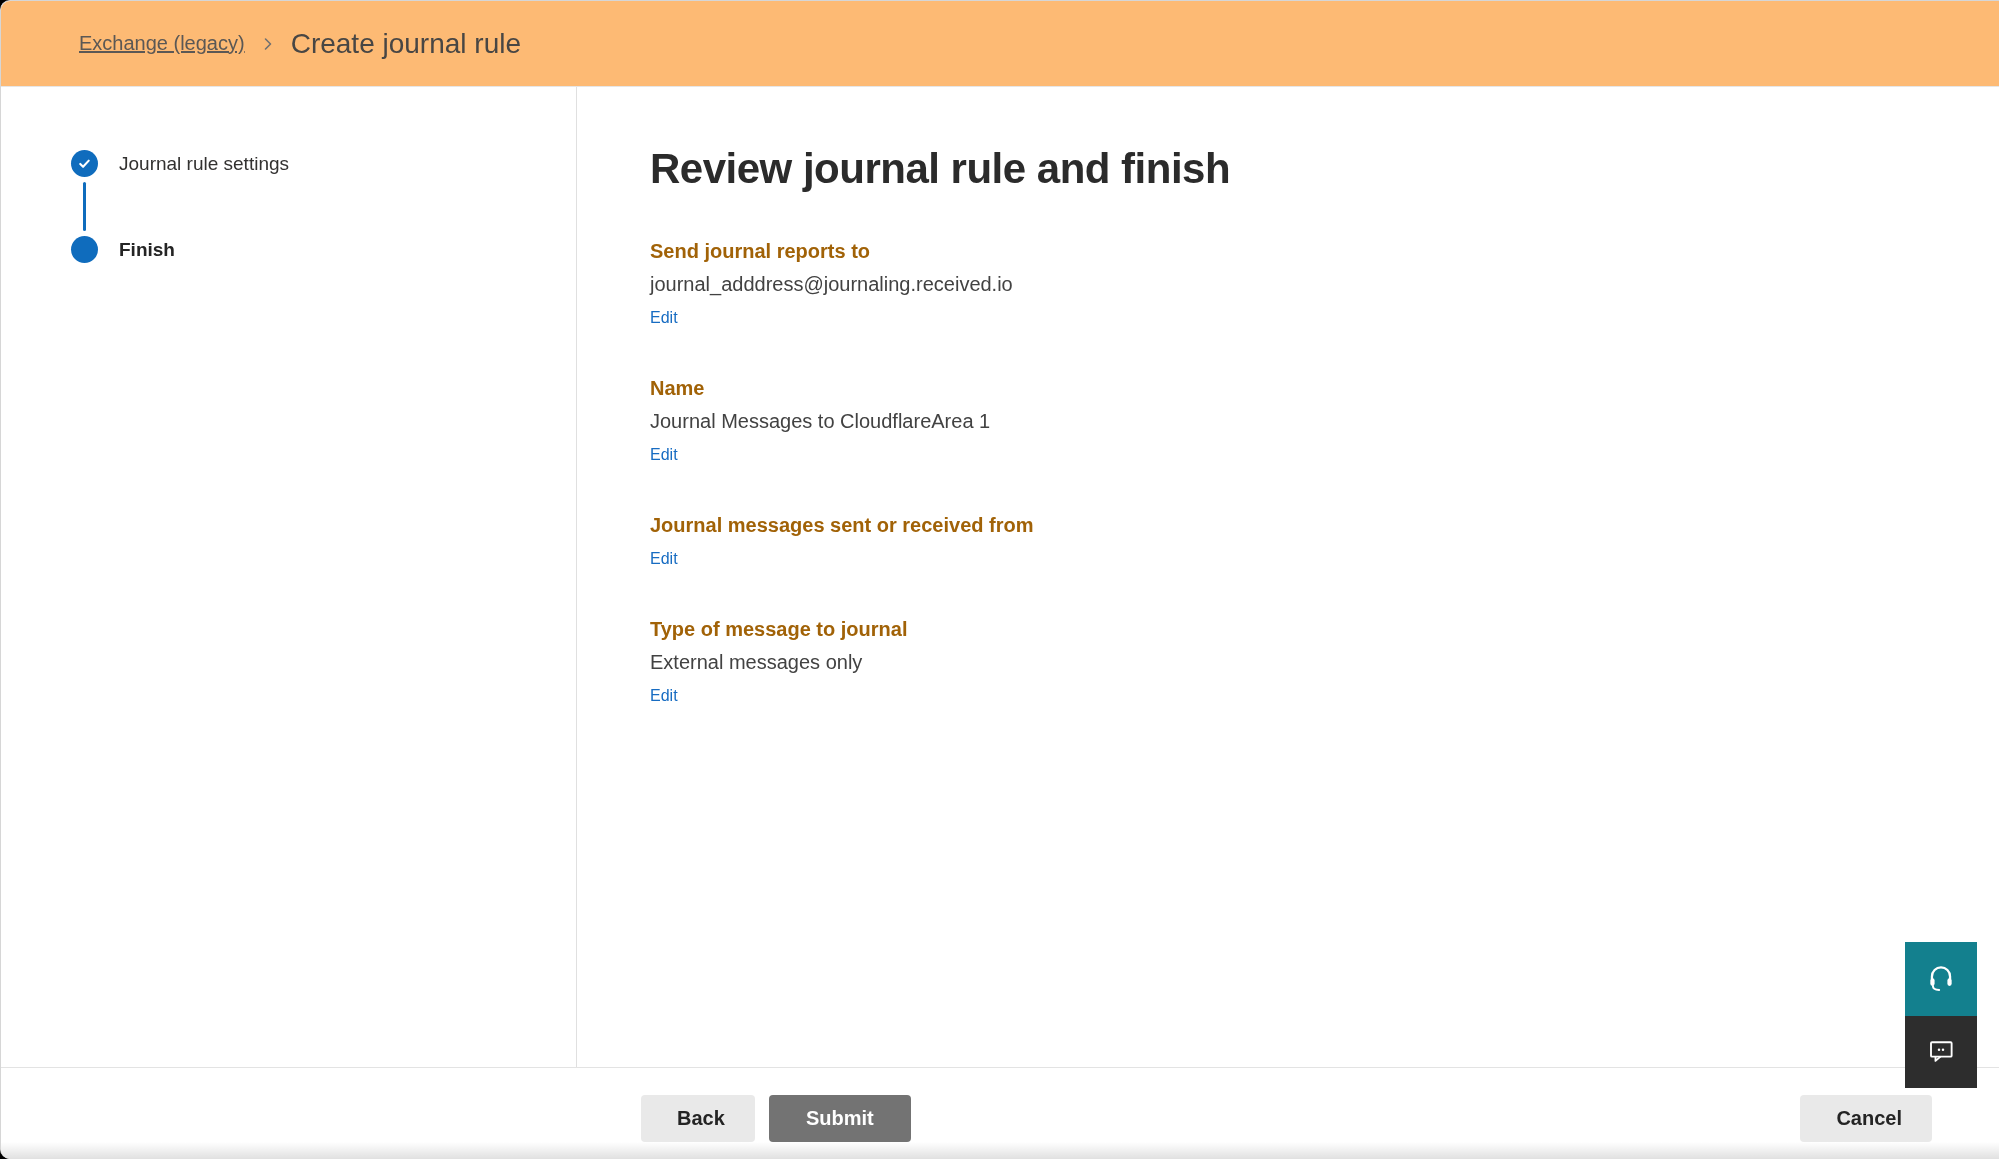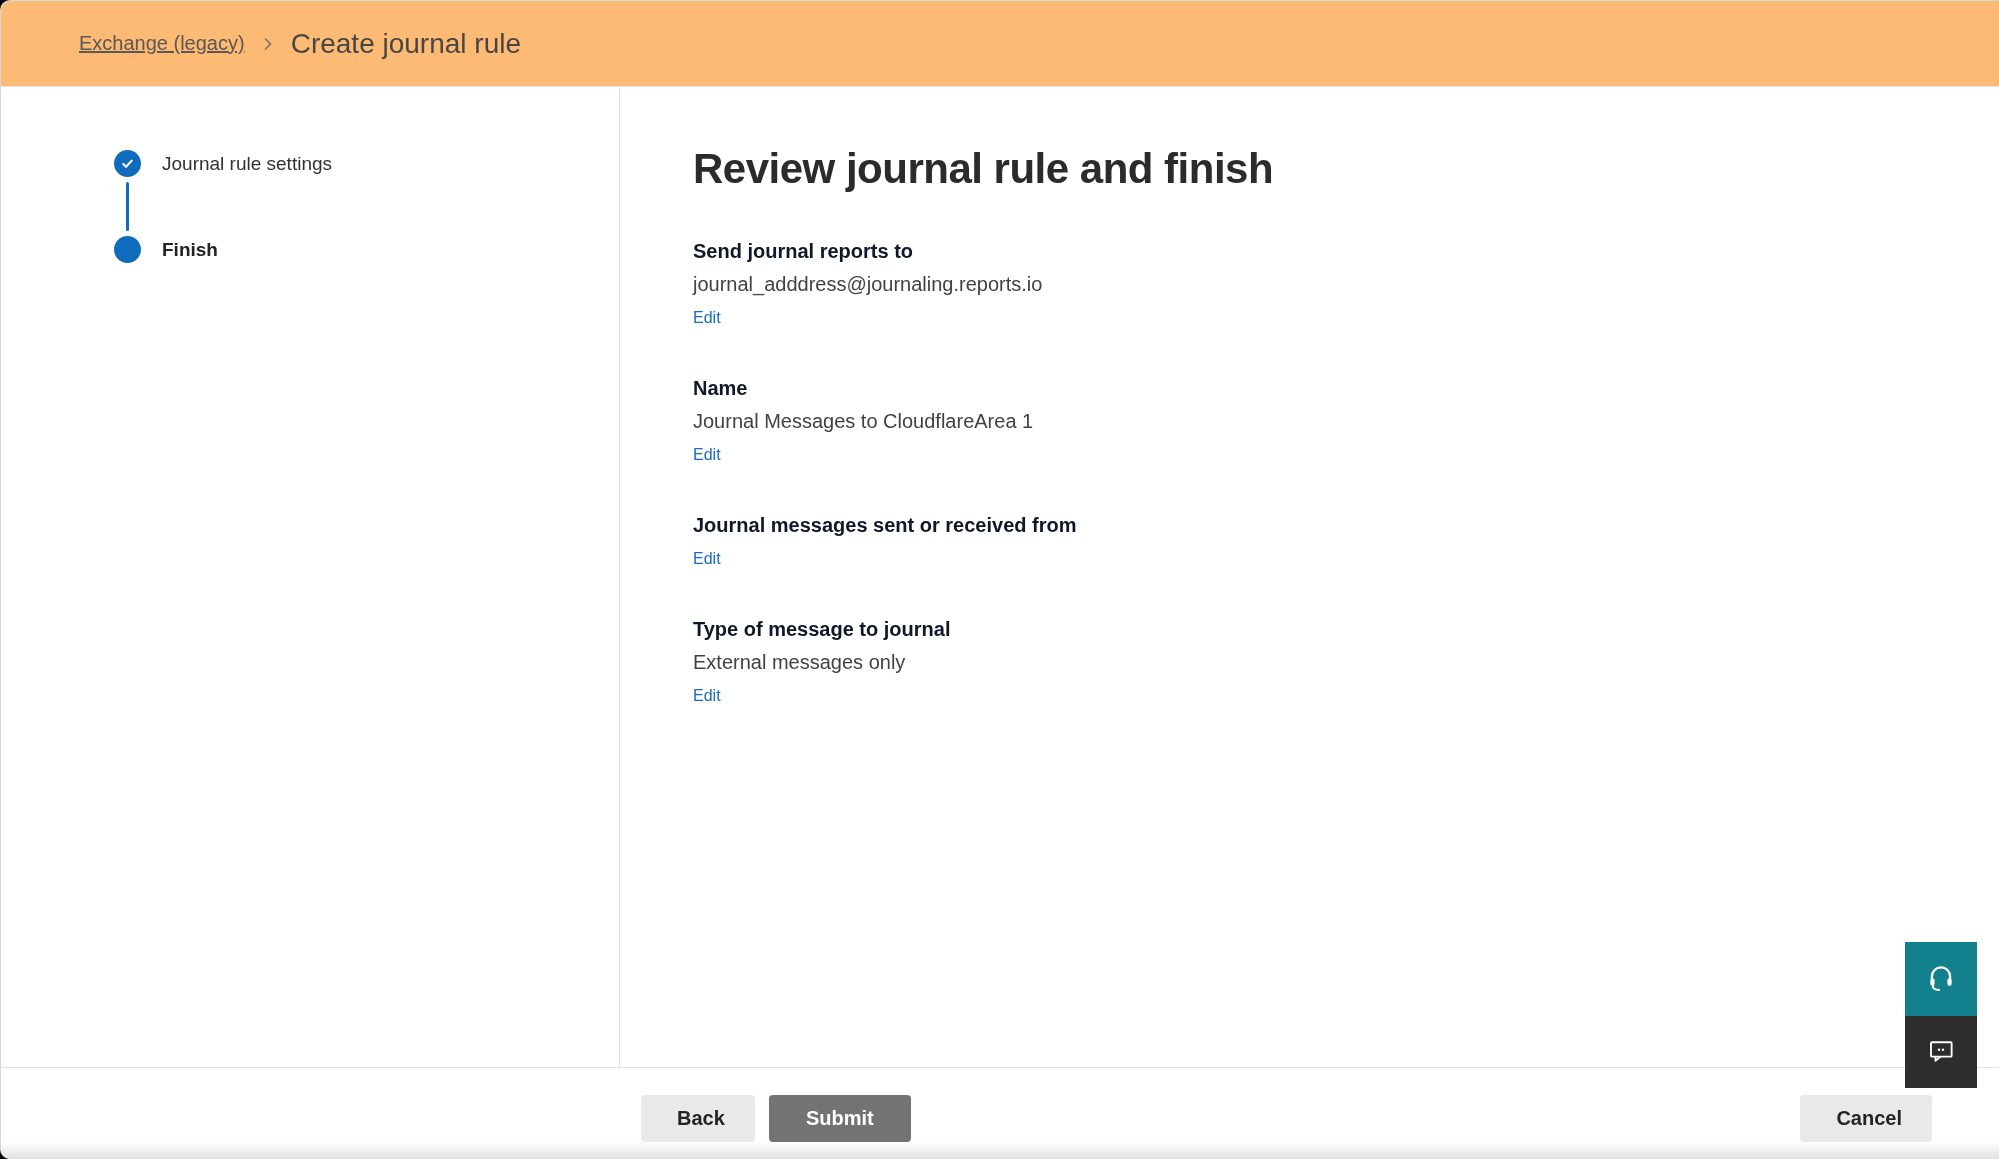--- a/index.html
+++ b/index.html
@@ -22,21 +22,21 @@
     display: flex; align-items: center;
     padding-left: 78px;
     border-bottom: 1px solid #e6e6e6;
     background: #fdba74;
   }
   .crumb { font-size: 20px; color: #5b5855; text-decoration: underline; cursor: pointer; }
   .crumb-current { font-size: 28px; color: #484644; }
   .crumb-sep { display: inline-flex; margin: 0 14px; align-items: center; }
 
   
-  .body-row { display: flex; height: 980px; padding-left: 43px; }
+  .body-row { display: flex; height: 980px; }
 
   .steps-panel {
     width: 576px; flex: 0 0 576px;
     border-right: 1px solid #e0e0e0;
     padding: 63px 0 0 70px;
     background: #fff;
   }
   .step-row { display: flex; align-items: center; gap: 21px; cursor: pointer; }
   .step-circle {
     width: 27px; height: 27px; border-radius: 50%;
@@ -53,21 +53,21 @@
   .main {
     flex: 1 1 auto;
     padding: 55px 60px 0 73px;
     background: #fff;
   }
   .page-title {
     font-size: 42px; font-weight: 700; letter-spacing: -0.5px;
     color: #2b2b2b; line-height: 1.3; margin-bottom: 38px;
   }
   .section { margin-bottom: 38px; }
-  .section-label { font-size: 20px; font-weight: 600; line-height: 33px; color: #0f172a; }
+  .section-label { font-size: 20px; font-weight: 600; line-height: 33px; color: #a16207; }
   .section-value { font-size: 20px; line-height: 33px; color: #424242; }
   .edit-link {
     display: inline-block; font-size: 16px; line-height: 33px;
     color: #176cc2; cursor: pointer; text-decoration: none;
   }
 
   
   .footer {
     position: absolute; left: 0; right: 0; bottom: 0;
     height: 92px;
@@ -135,21 +135,21 @@
         <span class="step-circle"></span>
         <span class="step-label current">Finish</span>
       </div>
     </div>
 
     <div class="main">
       <h1 class="page-title">Review journal rule and finish</h1>
 
       <div class="section">
         <div class="section-label">Send journal reports to</div>
-        <div class="section-value">journal_adddress@journaling.reports.io</div>
+        <div class="section-value">journal_adddress@journaling.received.io</div>
         <a class="edit-link">Edit</a>
       </div>
 
       <div class="section">
         <div class="section-label">Name</div>
         <div class="section-value">Journal Messages to CloudflareArea 1</div>
         <a class="edit-link">Edit</a>
       </div>
 
       <div class="section">

